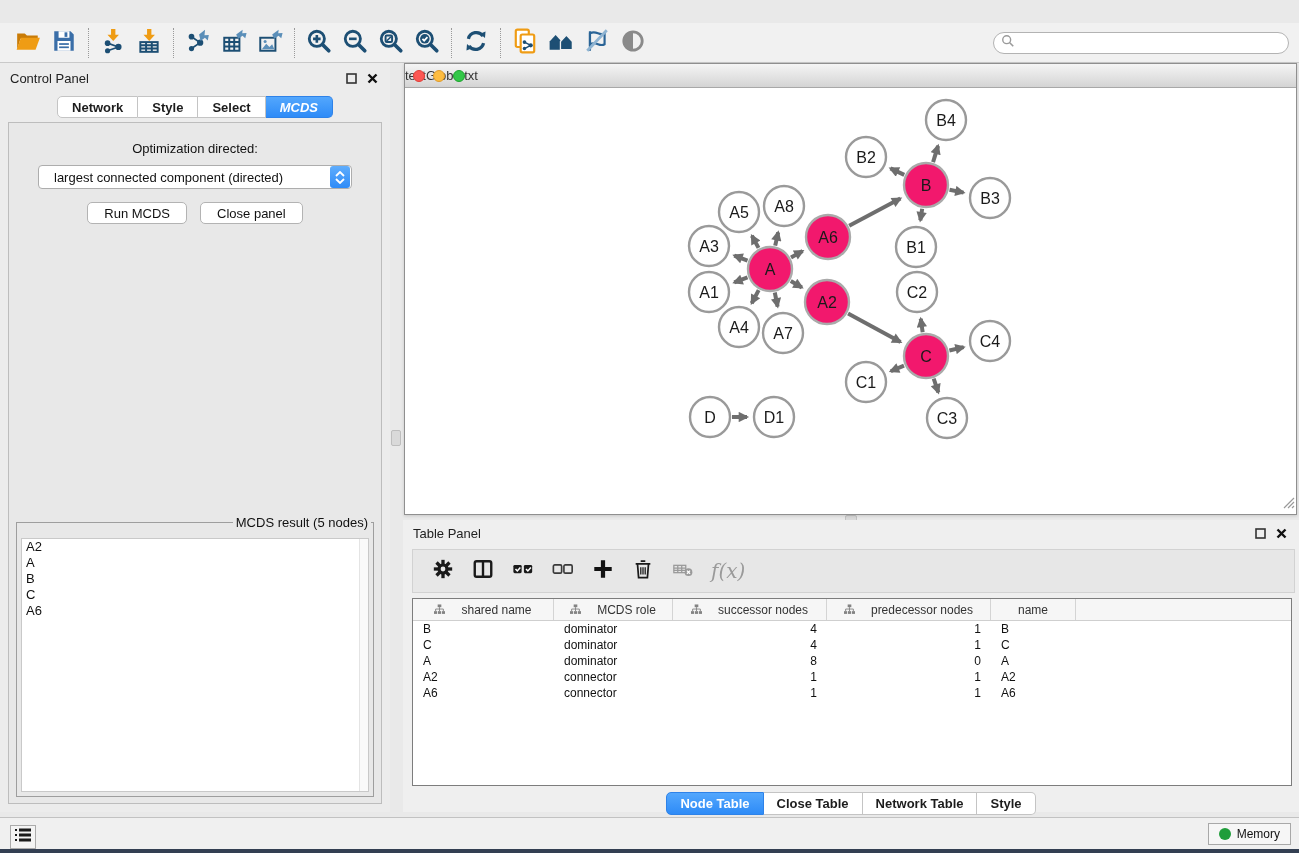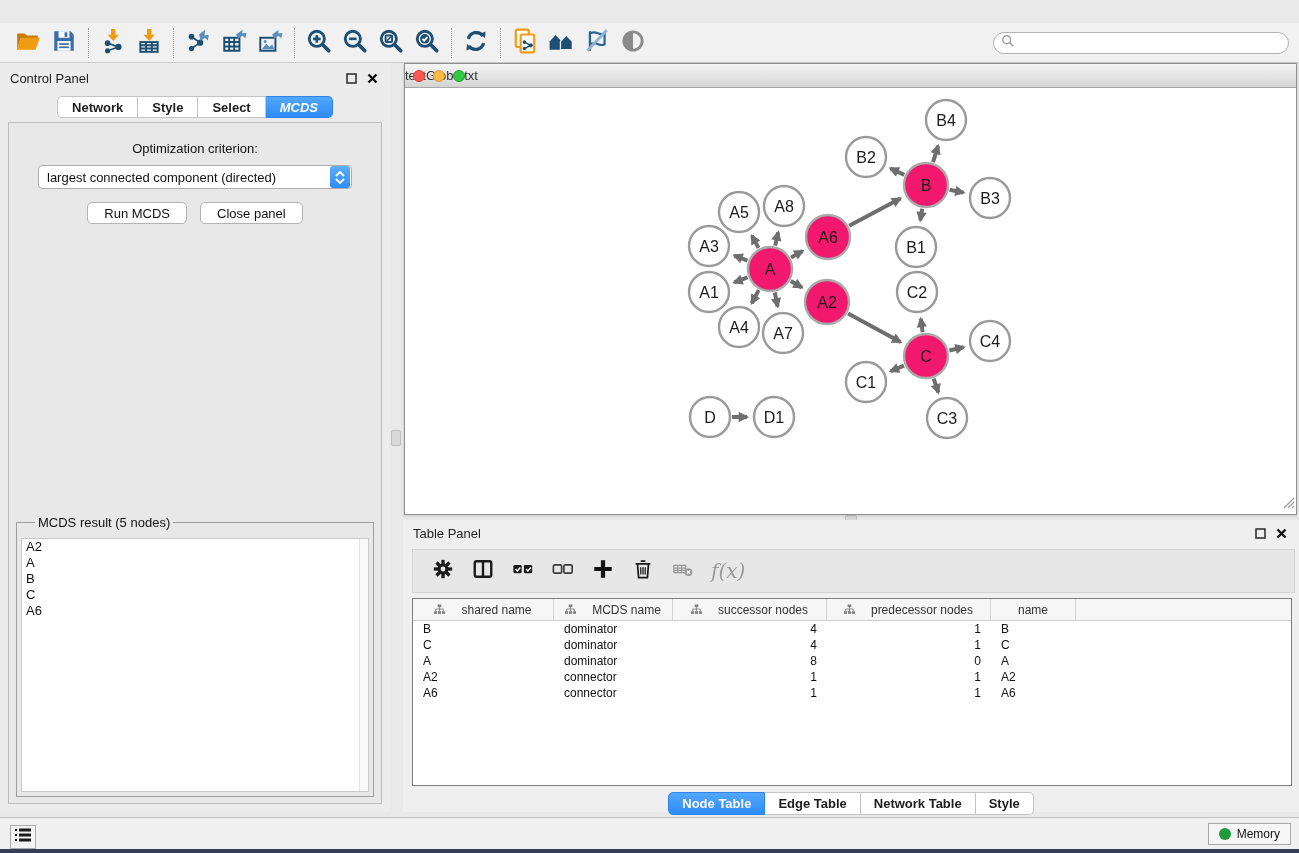--- a/index.html
+++ b/index.html
@@ -40,29 +40,29 @@
   .cp-tab { height:22px; padding:0 14px; display:flex; align-items:center; justify-content:center;
     font-size:13px; font-weight:600; color:#1c1c1c; background:#fff; border:1px solid #c4c4c4; border-left:none; }
   .cp-tab:first-child { border-left:1px solid #c4c4c4; border-radius:5px 0 0 5px; }
   .cp-tab:last-child { border-radius:0 5px 5px 0; }
   .cp-tab.active { background:linear-gradient(#53a7fd,#2e8bf7); color:#fff; border-color:#2e82e8;font-style:italic; }
   .cp-body { position:absolute; left:8px; right:8px; top:59px; bottom:8px; background:#e8e8e8;
     border:1px solid #bdbdbd; }
   .opt-label { text-align:center; margin-top:18px; font-size:13px; color:#111; }
   .opt-select { position:relative; margin:9px auto 0; width:314px; height:24px; background:#fff;
     border:1px solid #adadad; border-radius:4px; display:flex; align-items:center; }
-  .opt-select .sel-text { flex:1; font-size:13px; color:#111; padding-left:8px; white-space:nowrap; overflow:hidden; }
+  .opt-select .sel-text { flex:1; font-size:13px; color:#111; padding-left:8px; white-space:nowrap; overflow:hidden;margin-left:7px; }
   .opt-stepper { width:20px; height:22px; background:linear-gradient(#5fadfd,#2e8bf7); border-radius:3px;
     margin-right:1px; display:flex; flex-direction:column; align-items:center; justify-content:center; gap:1px; }
   .cp-buttons { display:flex; justify-content:center; gap:13px; margin-top:13px; }
   .cp-btn { height:22px; padding:0 16px; background:#fff; border:1px solid #b3b3b3; border-radius:5px;
     font-size:13px; color:#111; display:flex; align-items:center; }
   .mcds-fieldset { position:absolute; left:7px; right:7px; top:392px; bottom:6px;
     border:1px solid #9e9e9e; padding:4px; background:transparent; }
-  .mcds-fieldset legend { font-size:13px; color:#111; padding:0 3px; margin-left:14px; }
+  .mcds-fieldset legend { font-size:13px; color:#111; padding:0 3px; margin-left:2px;text-align:right; }
   .mcds-list { position:absolute; left:4px; right:4px; top:8px; bottom:4px; background:#fff;
     border:1px solid #c9c9c9; overflow:hidden; }
   .mcds-scroll { position:absolute; right:0; top:0; bottom:0; width:9px; background:#fafafa; border-left:1px solid #e4e4e4; }
   .mcds-item { font-size:13px; color:#111; padding:0 4px; height:16px; line-height:16px; }
 
   
   .v-splitter-handle { position:absolute; left:391px; top:367px; width:10px; height:16px;
     background:#d9d9d9; border:1px solid #bdbdbd; border-radius:2px; }
   .h-splitter-handle { position:absolute; left:845px; top:452px; width:12px; height:7px;
     background:#d9d9d9; border:1px solid #c2c2c2; border-radius:2px; }
@@ -278,21 +278,21 @@
             </svg>
           </div>
       </div>
       <div class="cp-tabs" id="cp-tabs">
           <div class="cp-tab">Network</div>
           <div class="cp-tab">Style</div>
           <div class="cp-tab">Select</div>
           <div class="cp-tab active">MCDS</div>
         </div>
       <div class="cp-body">
-        <div class="opt-label">Optimization criterion:</div>
+        <div class="opt-label">Optimization directed:</div>
         <div class="opt-select">
           <div class="sel-text">largest connected component (directed)</div>
           <div class="opt-stepper">
             <svg width="10" height="6" viewBox="0 0 10 6">
                 <path d="M1 5l4-4 4 4" fill="none" stroke="#fff" stroke-width="1.8"></path>
               </svg>
             <svg width="10" height="6" viewBox="0 0 10 6">
                 <path d="M1 1l4 4 4-4" fill="none" stroke="#fff" stroke-width="1.8"></path>
               </svg>
           </div>
@@ -527,21 +527,21 @@
               <span>shared name</span>
             </div>
             <div class="th-cell" style="width: 119px;">
               <svg width="11" height="11" viewBox="0 0 12 12">
                 <rect x="4" y="0.5" width="4" height="3" fill="#838383"></rect>
                 <path d="M6 3.5v2M1.8 5.5h8.4M1.8 5.5v2.2M6 5.5v2.2M10.2 5.5v2.2" stroke="#838383" stroke-width="1" fill="none"></path>
                 <rect x="0" y="7.8" width="3.4" height="3" fill="#838383"></rect>
                 <rect x="4.3" y="7.8" width="3.4" height="3" fill="#838383"></rect>
                 <rect x="8.6" y="7.8" width="3.4" height="3" fill="#838383"></rect>
               </svg>
-              <span>MCDS name</span>
+              <span>MCDS role</span>
             </div>
             <div class="th-cell" style="width: 154px;">
               <svg width="11" height="11" viewBox="0 0 12 12">
                 <rect x="4" y="0.5" width="4" height="3" fill="#838383"></rect>
                 <path d="M6 3.5v2M1.8 5.5h8.4M1.8 5.5v2.2M6 5.5v2.2M10.2 5.5v2.2" stroke="#838383" stroke-width="1" fill="none"></path>
                 <rect x="0" y="7.8" width="3.4" height="3" fill="#838383"></rect>
                 <rect x="4.3" y="7.8" width="3.4" height="3" fill="#838383"></rect>
                 <rect x="8.6" y="7.8" width="3.4" height="3" fill="#838383"></rect>
               </svg>
               <span>successor nodes</span>
@@ -593,21 +593,21 @@
               <div class="td" style="width: 141px;">A6</div>
               <div class="td" style="width: 119px;">connector</div>
               <div class="td num" style="width: 154px;">1</div>
               <div class="td num" style="width: 164px;">1</div>
               <div class="td" style="width: 85px;">A6</div>
             </div>
           </div>
       </div>
       <div class="tp-tabs" id="tp-tabs">
           <div class="tp-tab active">Node Table</div>
-          <div class="tp-tab">Edge Table</div>
+          <div class="tp-tab">Close Table</div>
           <div class="tp-tab">Network Table</div>
           <div class="tp-tab">Style</div>
         </div>
     </div>
   </div>
 
   <div class="statusbar">
     <div class="sb-listbtn">
         <span><svg width="16" height="14" viewBox="0 0 16 14">
             <g fill="#1a1a1a">

